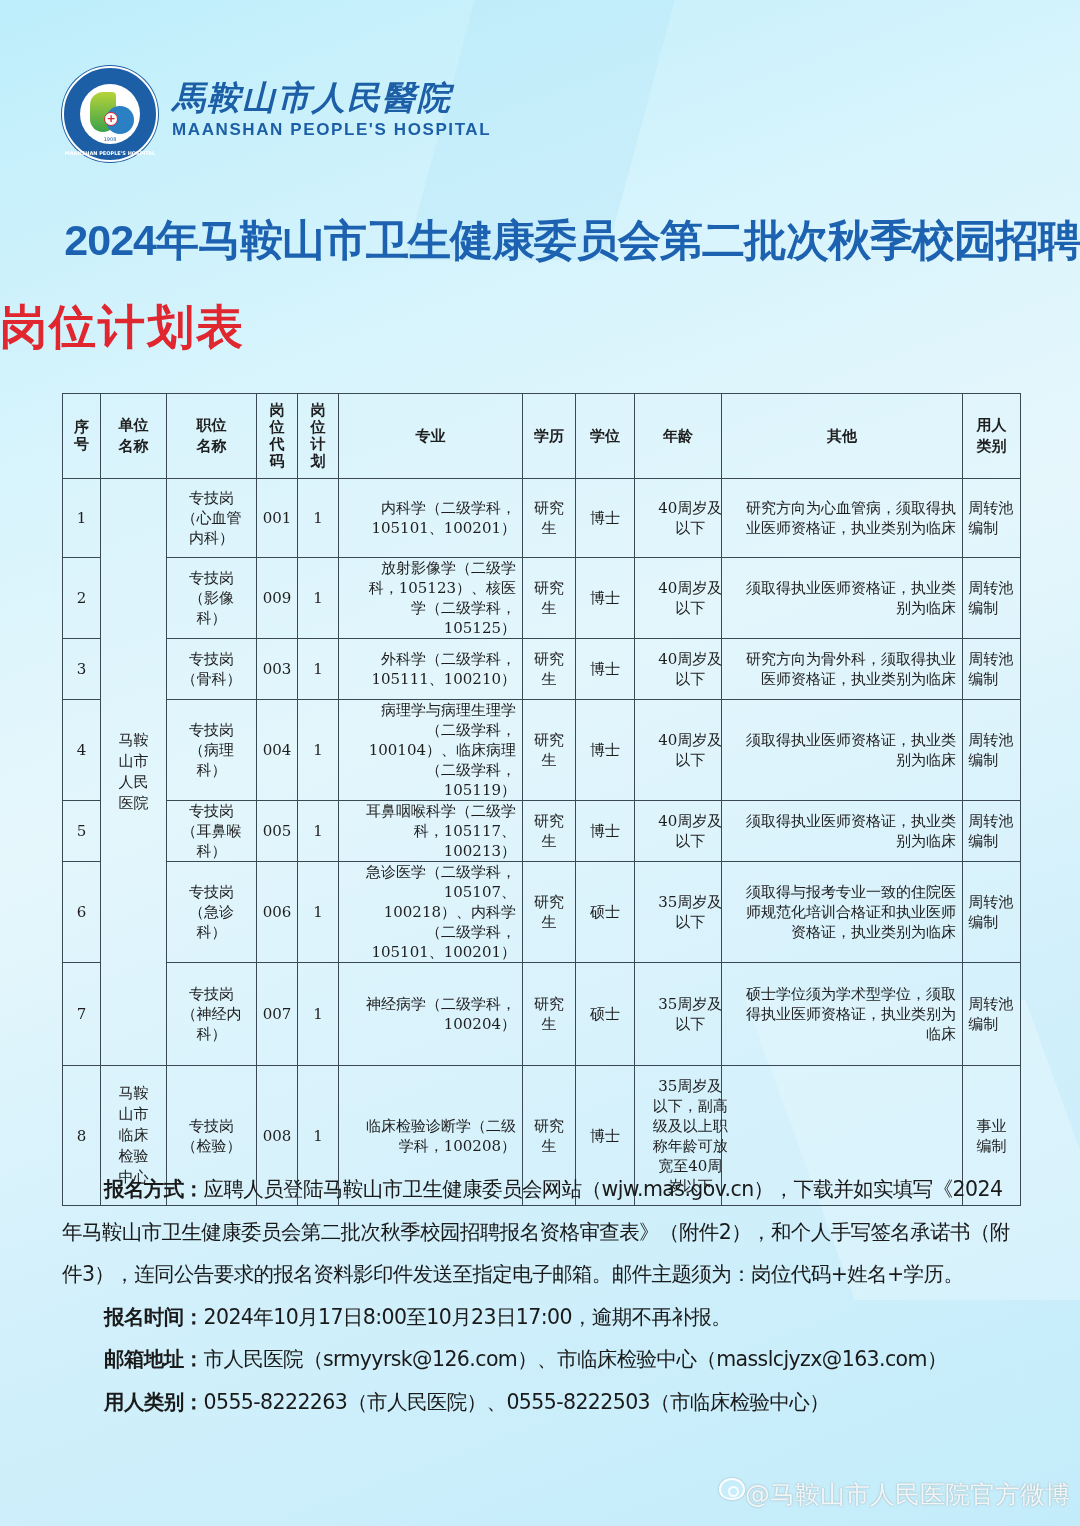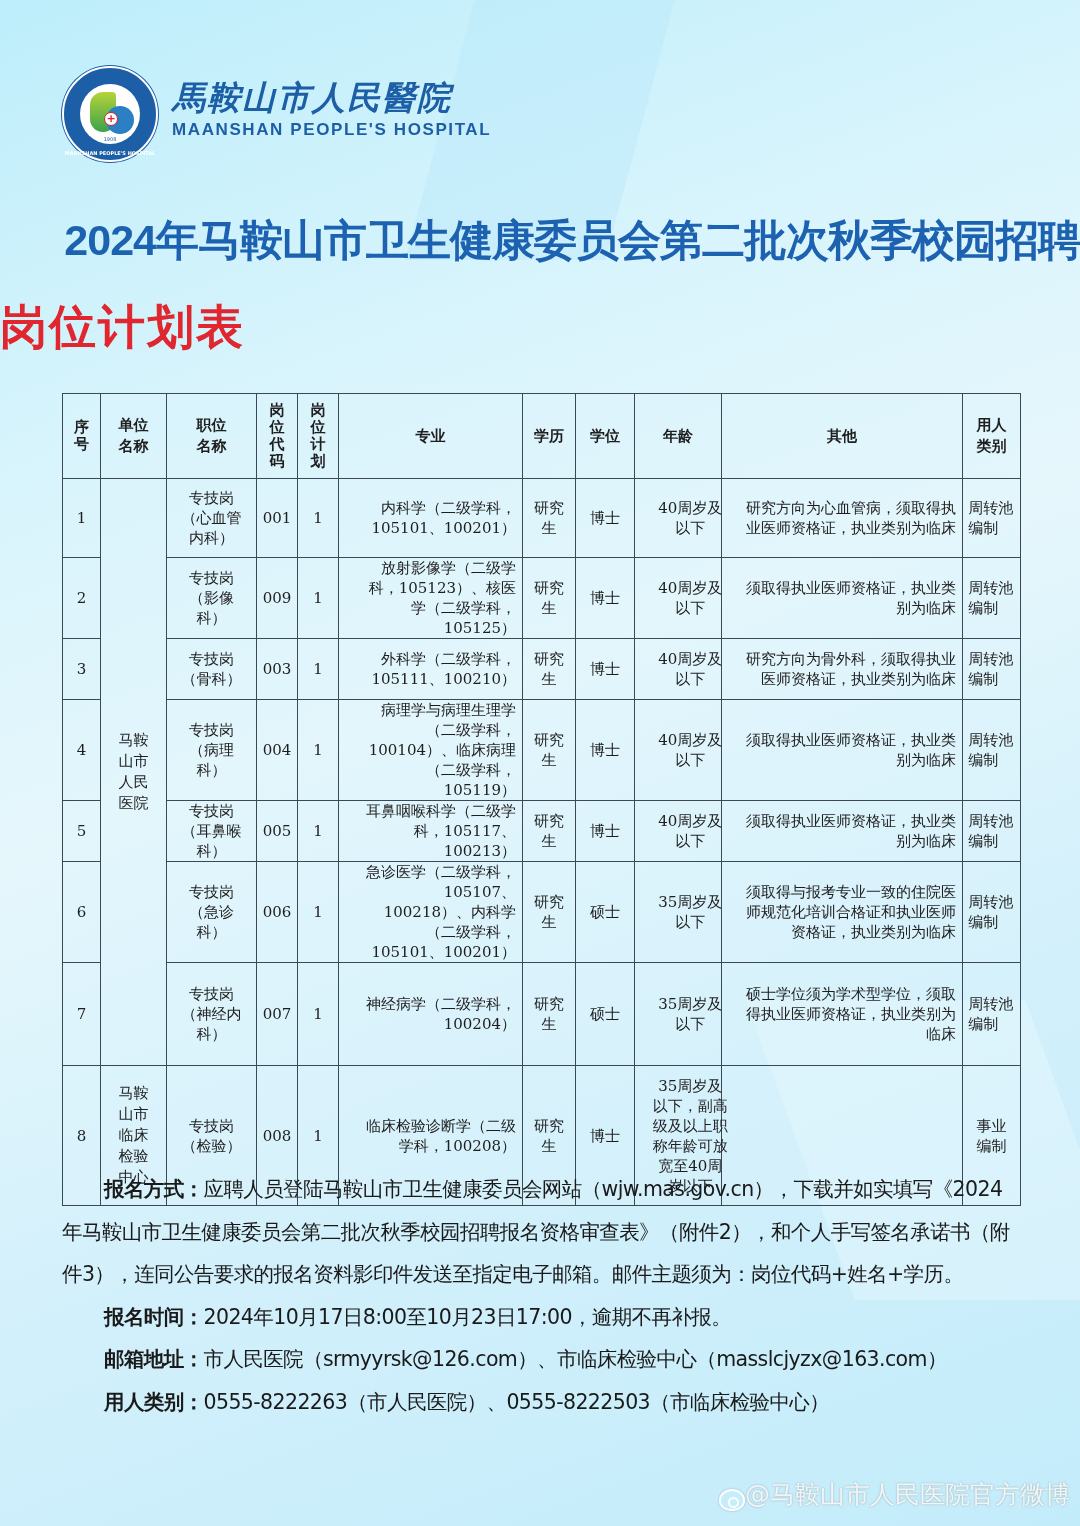--- a/index.html
+++ b/index.html
@@ -98,21 +98,21 @@
   }
   .notes p { line-height: 42.5px; }
   .notes .indent { text-indent: 42px; }
   .notes .label { font-weight: bold; }
   .notes .line { padding-left: 42px; line-height: 42.5px; }
 
   .watermark {
     position: absolute; right: 10px; top: 1478px;
     font-family: "DejaVu Sans", sans-serif; font-size: 25px;
     color: rgba(255,255,255,0.85); text-shadow: 0 0 2px rgba(120,120,120,0.6);
-    display: flex; align-items: flex-end; gap: 0;
+    display: flex; align-items: flex-start; gap: 0;
   }
   .weibo-icon {
     width: 26px; height: 22px; border-radius: 50% 50% 45% 45%;
     border: 2px solid rgba(255,255,255,0.9); position: relative;
     box-shadow: 0 0 2px rgba(120,120,120,0.6);
   }
   .weibo-icon::after {
     content: ""; position: absolute; left: 7px; top: 6px; width: 7px; height: 7px;
     border-radius: 50%; border: 2px solid rgba(255,255,255,0.9);
   }

